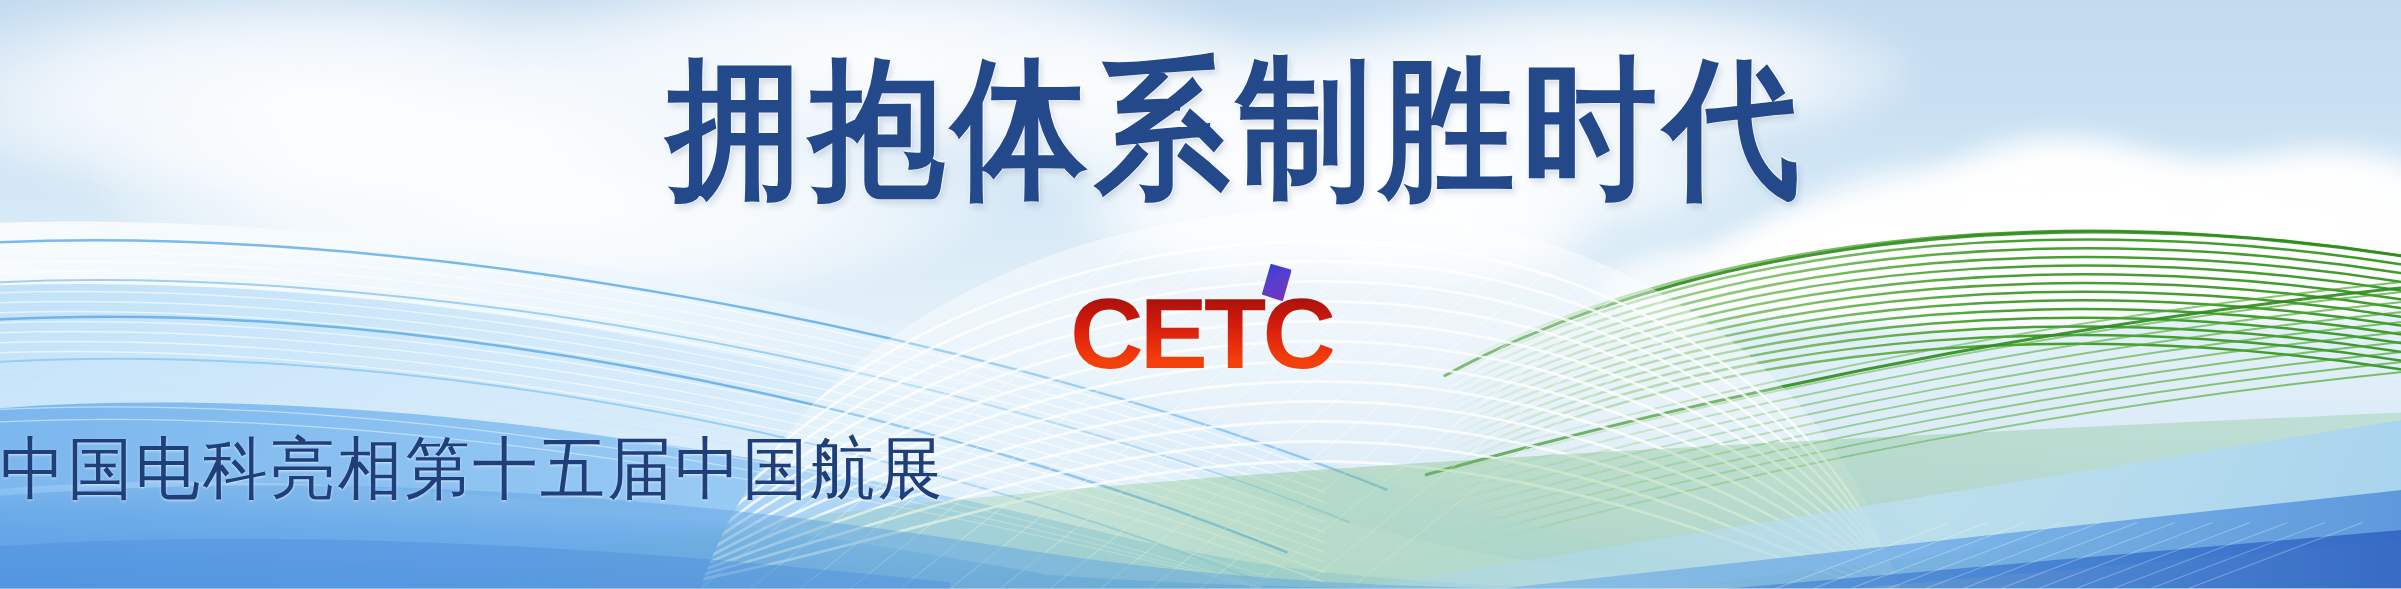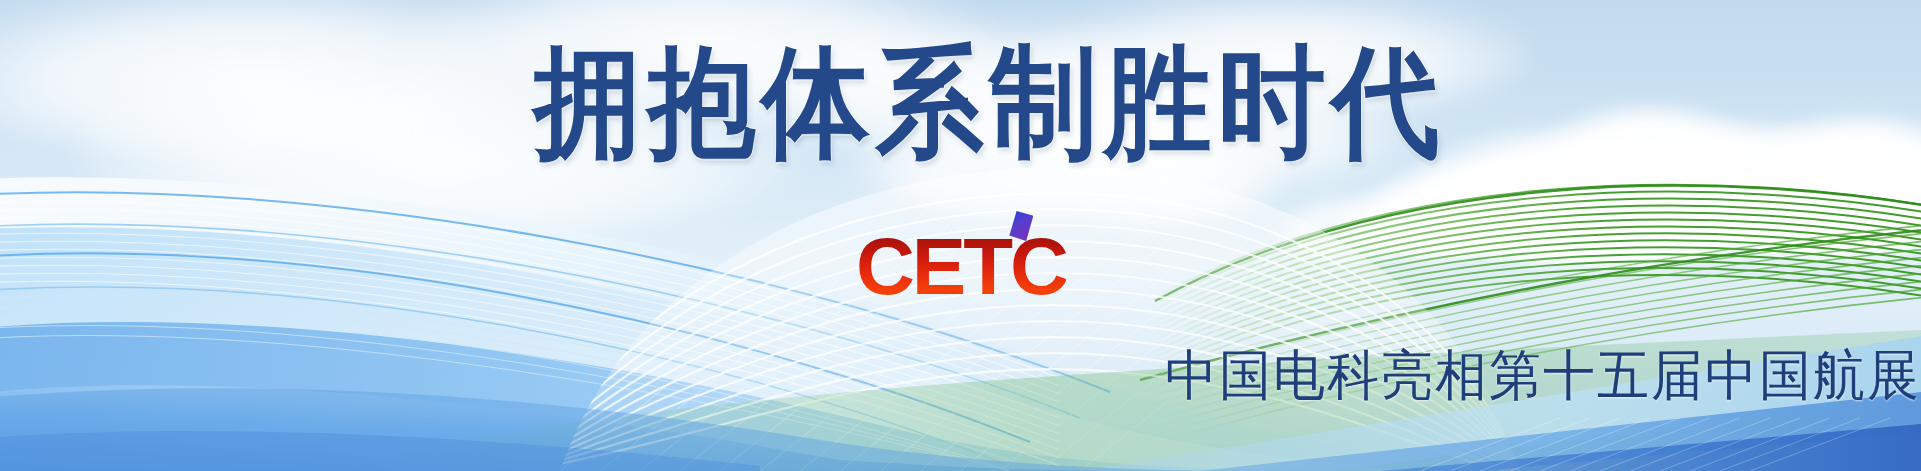--- a/index.html
+++ b/index.html
@@ -104,21 +104,21 @@
     
     clip-path: polygon(30% 0%, 100% 16%, 70% 100%, 0% 82%);
   }
 
   
   #subtitle-block {
     position: absolute;
     left: 0;
     top: 346px;
     width: 100%;
-    text-align: right;
+    text-align: left;
     z-index: 40;
   }
   #subtitle {
     display: inline-block;
     font-family: "Liberation Sans", "DejaVu Sans", sans-serif;
     font-size: 52px;
     line-height: 1.1;
     font-weight: 500;
     letter-spacing: 2px;
     color: #1e3f7a;

